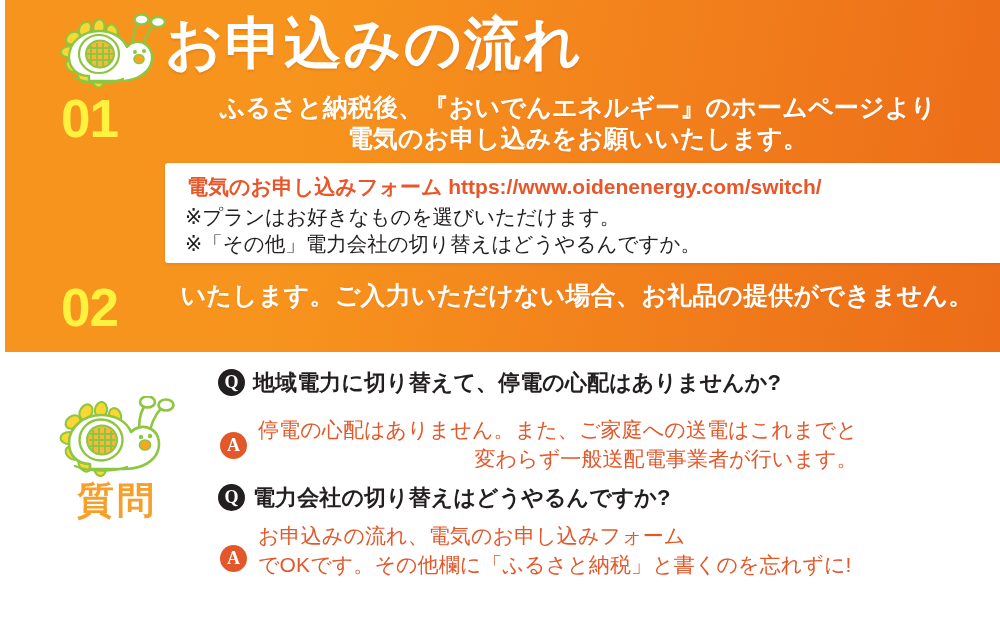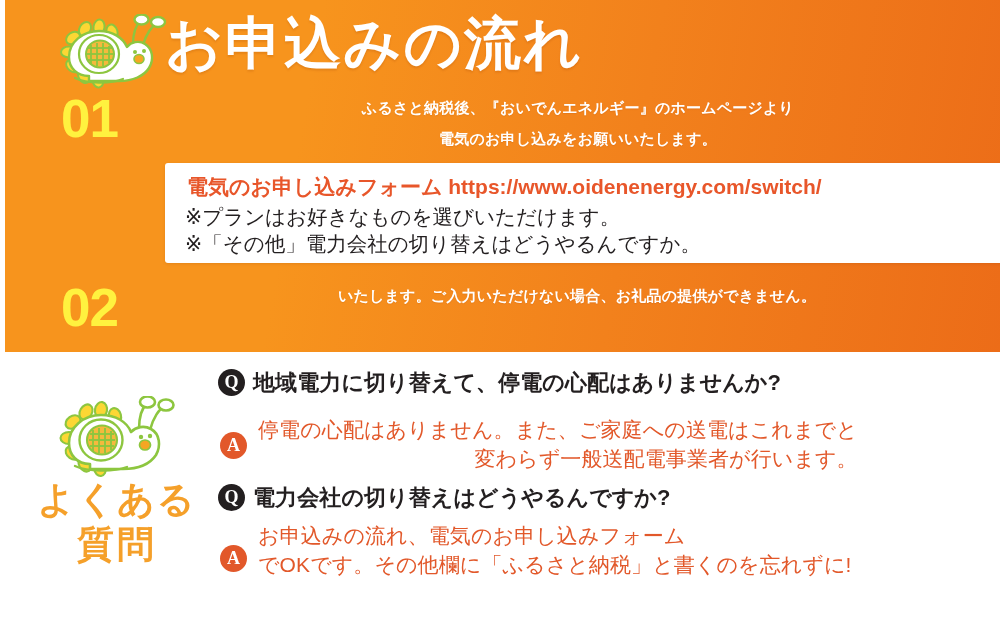--- a/index.html
+++ b/index.html
@@ -34,21 +34,21 @@
   
   .step-num{
     position:absolute;font-size:53px;line-height:53px;font-weight:bold;
     color:#fff23f;letter-spacing:-1px;font-style:normal;
   }
   .step-num.n1{left:56px;top:92px;}
   .step-num.n2{left:56px;top:281px;}
 
   .step-text{
     position:absolute;color:#ffffff;font-weight:bold;
-    font-size:15px;line-height:31px;letter-spacing:.2px;
+    font-size:25px;line-height:31px;letter-spacing:.2px;
     text-shadow:0 1px 1px rgba(150,60,0,.14);
   }
   .step-text.t1{left:158px;top:92px;width:830px;}
   .step-text.t2{left:152px;top:280px;width:840px;}
   .step-text div{white-space:nowrap;}
 
   
   .info-box{
     position:absolute;left:160px;top:163px;width:852px;height:100px;
     background:#ffffff;border-radius:3px;
@@ -204,21 +204,20 @@
           <path d="M38 50 L62 50"></path>
       </g>
       <circle cx="89" cy="41" r="2.2" fill="#8dc63f"></circle>
       <circle cx="98" cy="40" r="2.2" fill="#8dc63f"></circle>
       <ellipse cx="93" cy="49" rx="5.5" ry="5" fill="#f5a623" stroke="#8dc63f" stroke-width="1.7"></ellipse>
       <path d="M23 70 C36 76 62 76 75 71" fill="none" stroke="#8dc63f" stroke-width="2.4" stroke-linecap="round"></path>
     </svg>
   </div>
 
   <div class="faq-label">
-    <div class="l1">よくある</div>
     <div class="l2">質問</div>
   </div>
 
   <div class="qa-block">
     <div class="badge q" style="left:218px;top:369px;">Q</div>
     <div class="q-text" style="left:253px;top:368px;">地域電力に切り替えて、停電の心配はありませんか?</div>
     <div class="badge a" style="left:220px;top:432px;">A</div>
     <div class="a-text" style="left:258px;top:415px;text-align:right;">
       <div>停電の心配はありません。また、ご家庭への送電はこれまでと</div>
       <div>変わらず一般送配電事業者が行います。</div>

